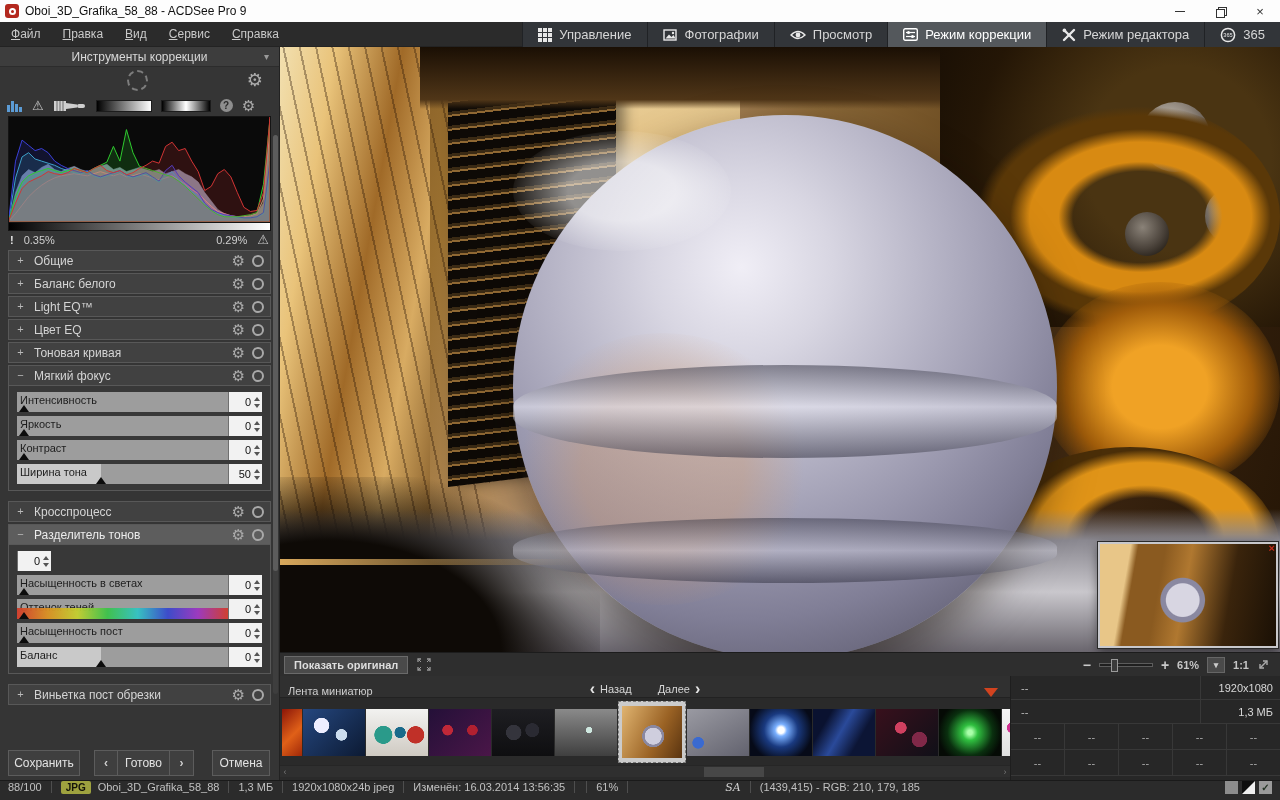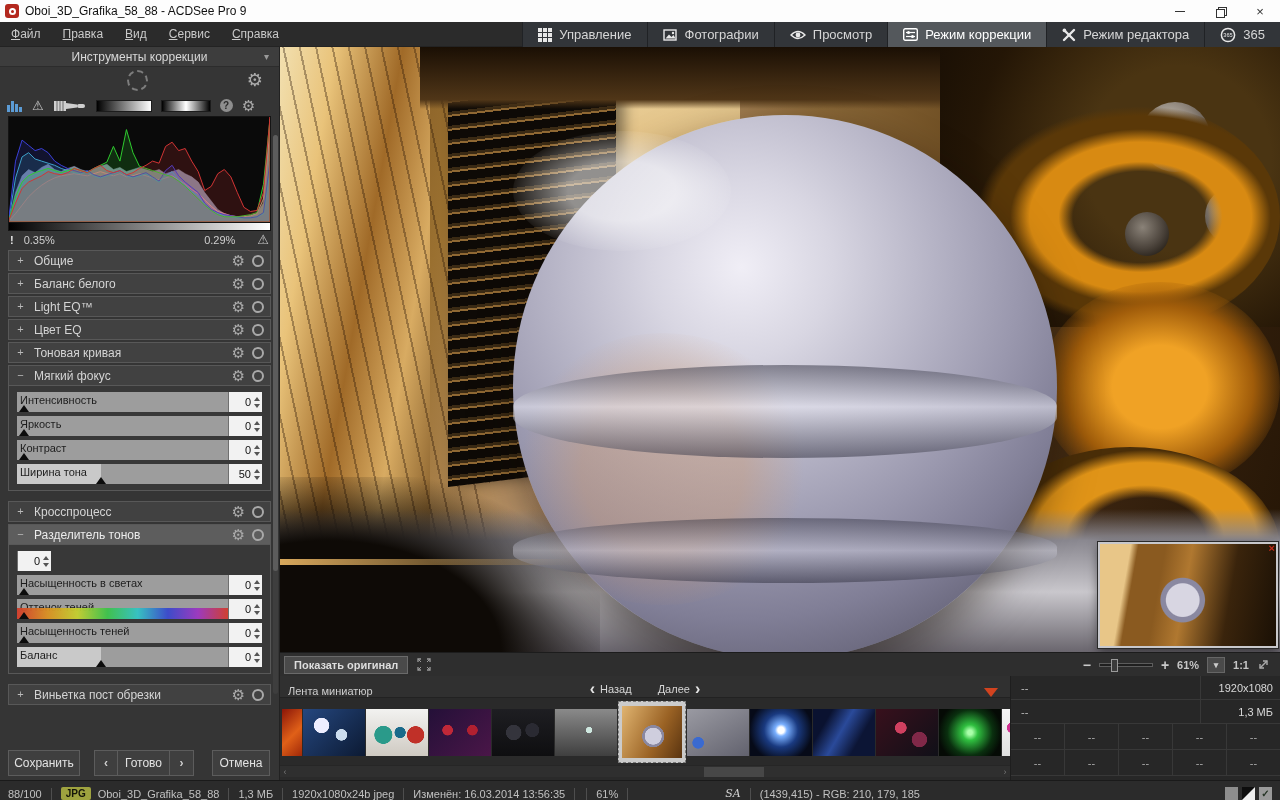--- a/index.html
+++ b/index.html
@@ -51,21 +51,21 @@
   .warn-icon{color:#c9c9c9;font-size:13px;line-height:1;}
   .grad1{width:56px;height:12px;border:1px solid #1c1c1c;background:linear-gradient(90deg,#000,#fff);}
   .grad2{width:50px;height:12px;border:1px solid #1c1c1c;background:linear-gradient(90deg,#000,#fff 50%,#000);}
   .help-icon{width:13px;height:13px;border-radius:50%;background:#8e8e8e;color:#2a2a2a;font-size:10px;
              font-weight:bold;display:flex;align-items:center;justify-content:center;}
   .histo-wrap{margin:0 8px;height:107px;background:#0a0a0a;border:1px solid #141414;position:relative;overflow:hidden;}
   .histo-wrap svg{position:absolute;left:0;top:0;width:100%;height:100%;}
   .histo-strip{margin:0 8px;height:8px;background:linear-gradient(90deg,#000,#fff);border:1px solid #141414;border-top:none;}
   .pct-row{height:15px;display:flex;align-items:center;padding:0 10px;font-size:11px;color:#cfcfcf;margin-top:1px;}
   .pct-row .excl{font-weight:bold;color:#e3e3e3;margin-right:10px;}
-  .pct-row .right{margin-left:auto;display:flex;align-items:center;gap:22px;}
+  .pct-row .right{margin-left:auto;display:flex;align-items:center;gap:10px;}
 
   .sections{padding:3px 8px 0 8px;}
   .sec{height:21px;margin-bottom:2px;background:#414141;border:1px solid #585858;display:flex;
        align-items:center;padding:0 6px;font-size:12px;color:#d4d4d4;}
   .sec.hl{background:#5d5d5d;color:#ececec;}
   .pm{width:11px;height:11px;margin-right:8px;color:#b9b9b9;font-size:11px;line-height:10px;text-align:center;}
   .sec-gear{margin-left:auto;}
   .sec-radio{width:12px;height:12px;border:2px solid #a9a9a9;border-radius:50%;margin-left:7px;}
   .group{border:1px solid #585858;border-top:none;margin:-2px 0 2px 0;padding:6px 8px 6px 8px;background:#383838;}
   .srow{display:flex;height:20px;margin-bottom:4px;}
@@ -187,21 +187,21 @@
   .ip-row{height:24px;display:flex;align-items:center;border-bottom:1px solid #383838;}
   .ip-dash{padding-left:10px;flex:1;}
   .ip-val{flex:0 0 80px;border-left:1px solid #383838;height:100%;display:flex;align-items:center;
       justify-content:flex-end;padding-right:7px;color:#d9d9d9;}
   .ip-cells{height:26px;display:flex;border-bottom:1px solid #383838;}
   .ip-cell{flex:1;border-right:1px solid #383838;display:flex;align-items:center;justify-content:center;color:#a8a8a8;}
   .ip-cell:last-child{border-right:none;}
 
   
   .statusbar{position:absolute;left:0;top:780px;width:1280px;height:20px;background:#2b2b2b;
-      border-top:1px solid #1a1a1a;display:flex;align-items:flex-end;font-size:11px;color:#c0c0c0;}
+      border-top:1px solid #1a1a1a;display:flex;align-items:flex-start;font-size:11px;color:#c0c0c0;}
   .sb-sep{width:1px;height:12px;background:#4e4e4e;margin:0 9px;}
   .sb-item{white-space:nowrap;}
   .sb-rating{margin-left:8px;}
   .jpg-badge{background:#9ea23f;color:#15150a;font-size:10px;font-weight:bold;padding:1px 5px;border-radius:2px;margin-right:7px;}
   .sb-sa{font-family:"DejaVu Serif",serif;font-style:italic;color:#d0d0d0;margin-left:88px;}
   .sb-icons{margin-left:auto;display:flex;gap:4px;padding-right:8px;}
   .sb-ic{width:13px;height:13px;}
   .ic-gray{background:#8d8d8d;}
   .ic-diag{background:linear-gradient(135deg,#0d0d0d 49%,#efefef 51%);}
   .ic-check{background:#9a9a9a;color:#243324;font-size:10px;font-weight:bold;display:flex;align-items:center;justify-content:center;}
@@ -491,21 +491,21 @@
           <div class="sval">
               <span>0</span>
               <span class="spin">
                 <i class="up"></i>
                 <i class="dn"></i>
               </span>
             </div>
         </div>
         <div class="srow">
           <div class="strack">
-              <span class="slabel">Насыщенность теней</span>
+              <span class="slabel">Насыщенность пост</span>
               <span class="shandle" style="left:1%"></span>
             </div>
           <div class="sval">
               <span>0</span>
               <span class="spin">
                 <i class="up"></i>
                 <i class="dn"></i>
               </span>
             </div>
         </div>

